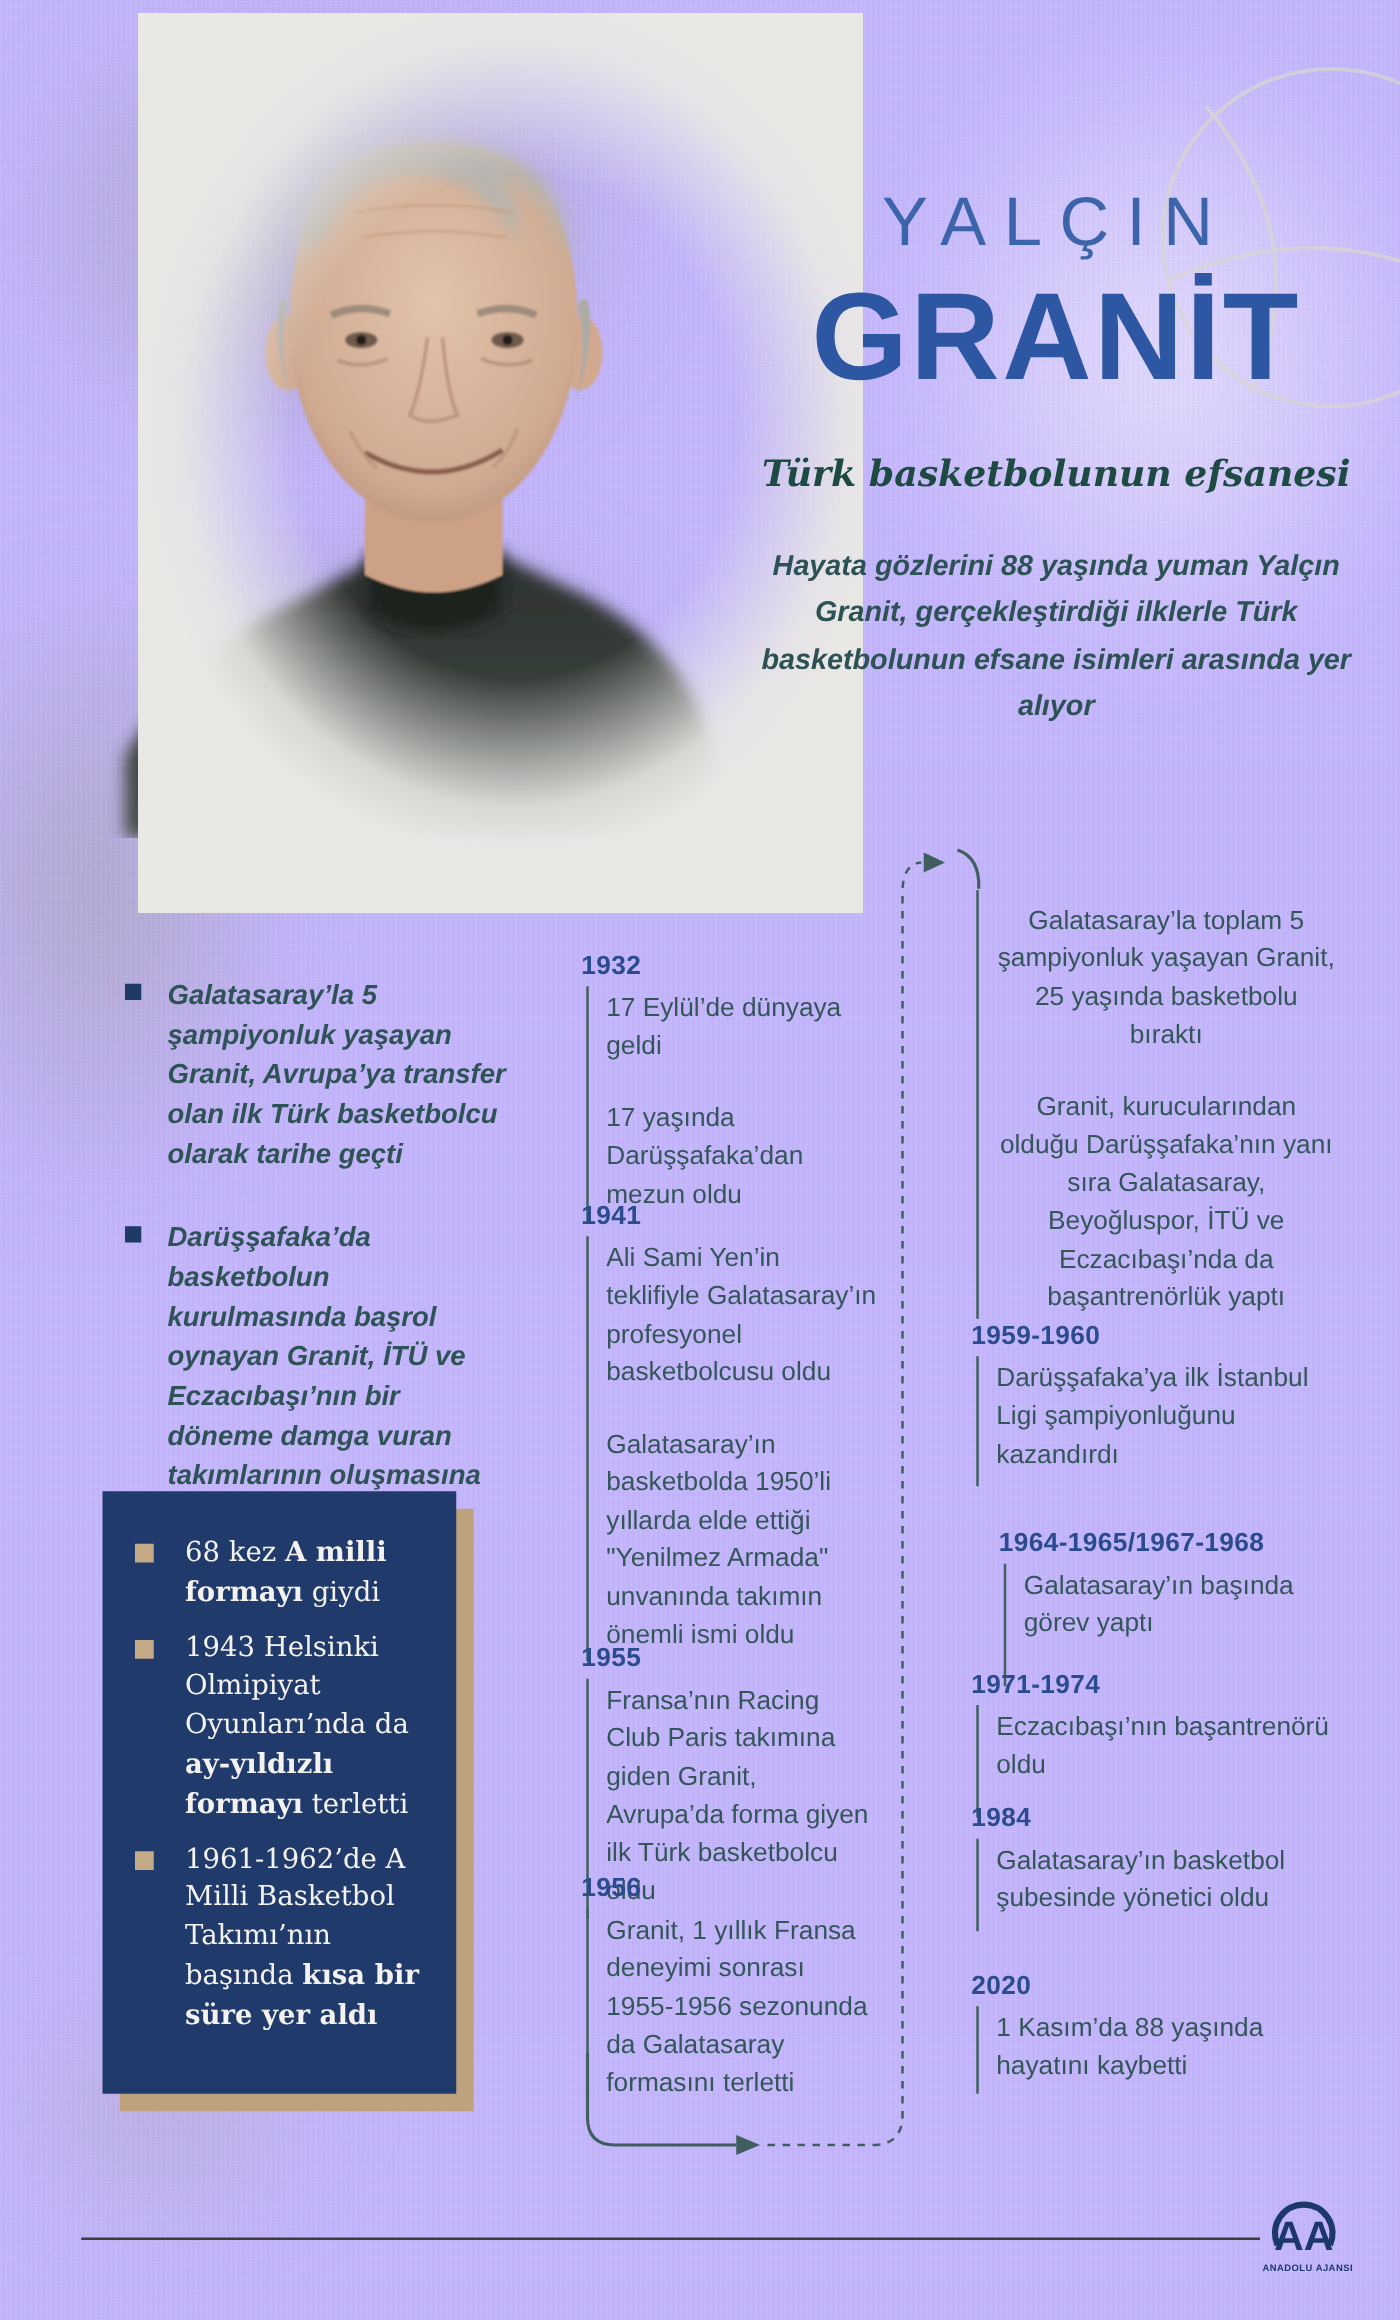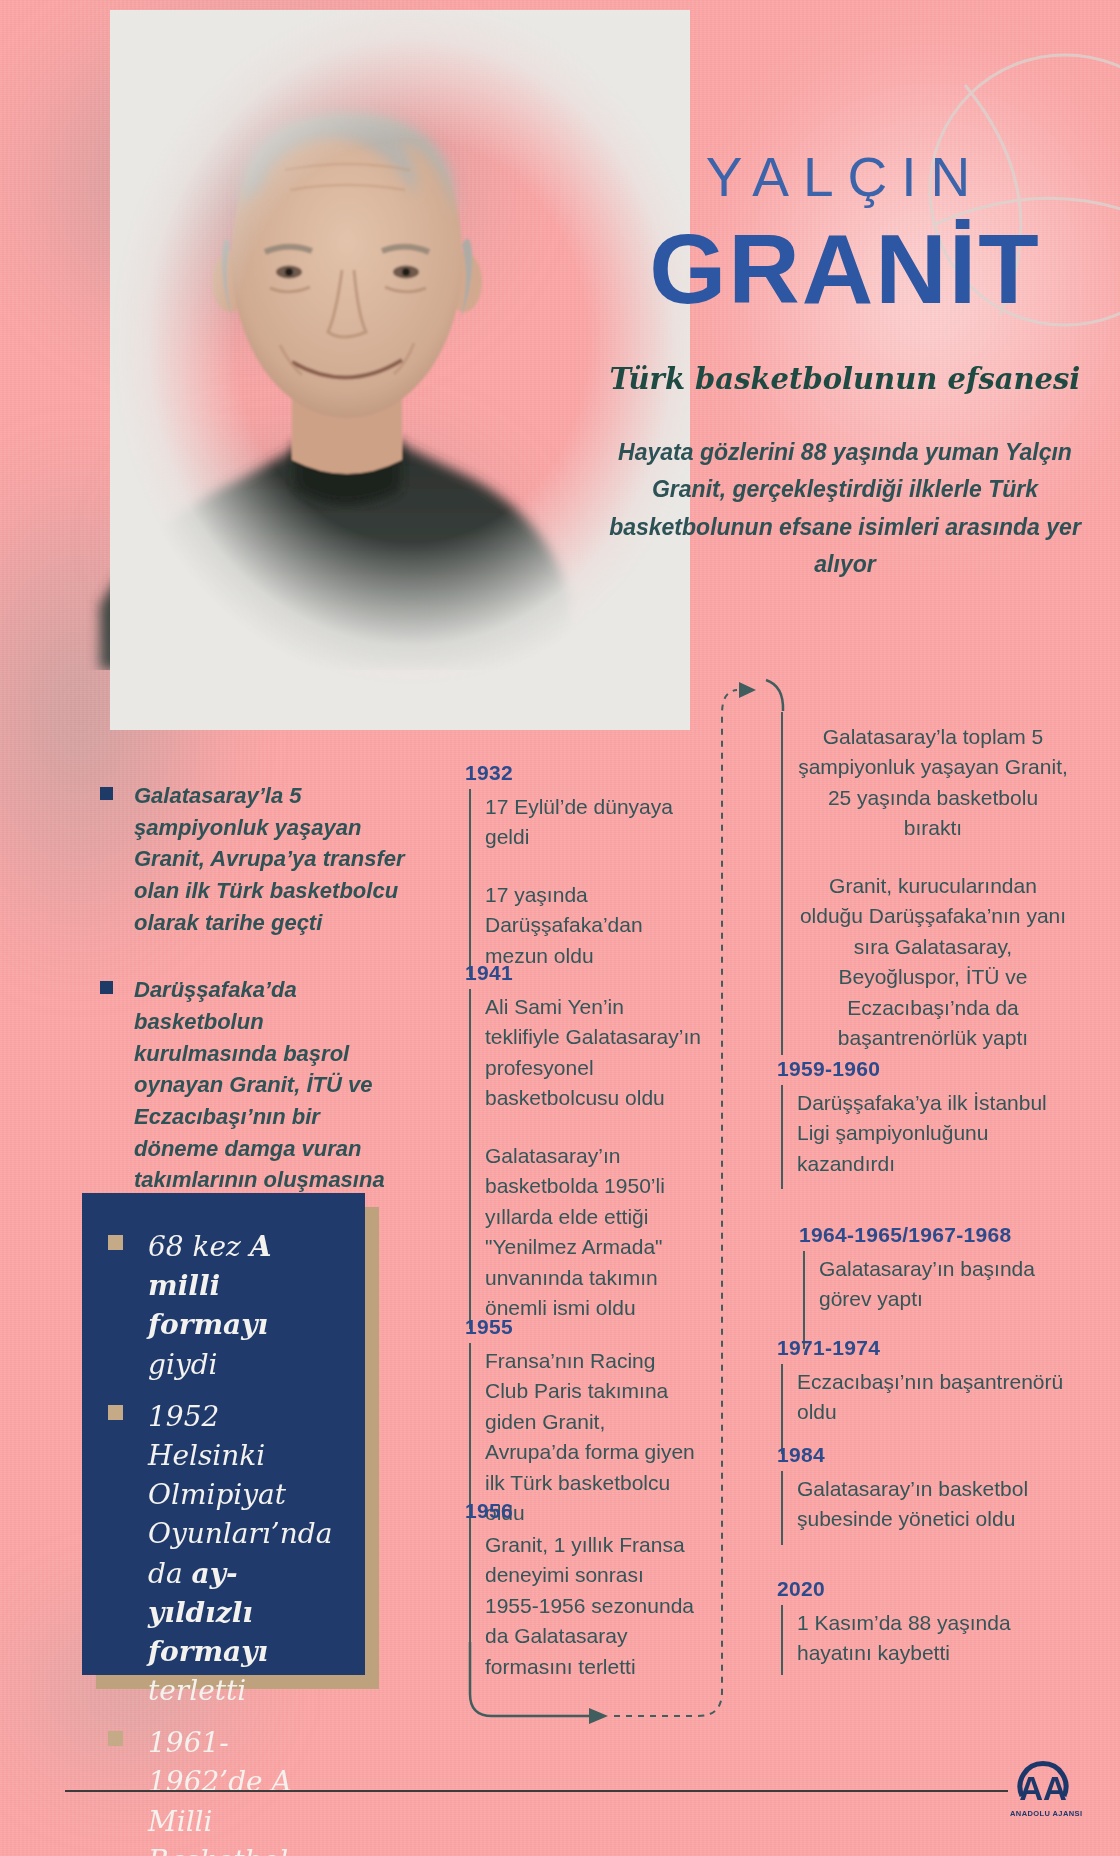--- a/index.html
+++ b/index.html
@@ -1,18 +1,18 @@
 <!DOCTYPE html>
 <html><head>
 <meta charset="utf-8">
 <style>
   html,body{margin:0;padding:0;background:#dedddb;}
   .page{
     position:relative;width:1120px;height:1856px;margin:0 auto;
-    background:#fca5a5;overflow:hidden;
+    background:#c4b5fd;overflow:hidden;
     font-family:"Liberation Sans",sans-serif;
   }
   
   .texture{position:absolute;inset:0;pointer-events:none;opacity:.5;
     background-image:
       repeating-linear-gradient(0deg, rgba(255,255,255,.06) 0 1px, rgba(0,0,0,.025) 1px 2px),
       repeating-linear-gradient(90deg, rgba(255,255,255,.05) 0 2px, rgba(0,0,0,.02) 2px 4px);}
   .cloud{position:absolute;border-radius:50%;filter:blur(34px);}
   .cloud1{left:-120px;top:-100px;width:760px;height:560px;background:radial-gradient(closest-side,rgba(148,149,147,.55),rgba(148,149,147,0) 72%);}
   .cloud2{left:-150px;top:330px;width:460px;height:760px;background:radial-gradient(closest-side,rgba(158,159,157,.5),rgba(158,159,157,0) 70%);}
@@ -38,22 +38,22 @@
   
   .highlights{position:absolute;left:100px;top:780px;width:305px;}
   .hl-item{position:relative;padding-left:34px;margin-bottom:36px;
     font-size:22px;font-weight:700;font-style:italic;color:#2e5356;line-height:1.44;}
   .hl-item .sq{position:absolute;left:0;top:7px;width:13px;height:13px;background:#1e3a67;}
   
   .ach-box{position:absolute;left:82px;top:1193px;width:283px;height:482px;
     background:#203a6c;box-shadow:14px 14px 0 #bea27d;box-sizing:border-box;
     padding:34px 26px 0 24px;}
   .ach-item{position:relative;padding-left:42px;margin-bottom:13px;
-    font-family:"DejaVu Serif","Liberation Serif",serif;font-style:italic;
-    font-size:28px;color:#f3f2ee;line-height:1.4;}
+    font-family:"DejaVu Serif","Liberation Serif",serif;
+    font-size:22px;color:#f3f2ee;line-height:1.4;}
   .ach-item .sq{position:absolute;left:2px;top:8px;width:15px;height:15px;background:#c5aa87;}
   .ach-item b{font-weight:700;}
   
   .tl-group{position:absolute;}
   .tl-year{font-size:21px;font-weight:700;color:#2a4b8d;letter-spacing:.3px;margin:0 0 5px 0;line-height:1.05;}
   .tl-body{border-left:2.5px solid #40605f;padding:3px 0 6px 14px;margin-left:4px;}
   .tl-body p{margin:0 0 27px 0;font-size:21px;color:#335659;line-height:1.45;}
   .tl-body p:last-child{margin-bottom:0;}
   .mid{left:465px;width:238px;}
   .rgt{left:777px;width:292px;}
@@ -170,21 +170,21 @@
     </div>
   </div>
 
   <div class="ach-box">
     <div class="ach-item">
       <span class="sq"></span>
       <span>68 kez </span><b>A milli formayı</b><span> giydi</span>
     </div>
     <div class="ach-item">
       <span class="sq"></span>
-      <span>1952 Helsinki Olmipiyat Oyunları’nda da </span><b>ay-yıldızlı formayı</b><span> terletti</span>
+      <span>1943 Helsinki Olmipiyat Oyunları’nda da </span><b>ay-yıldızlı formayı</b><span> terletti</span>
     </div>
     <div class="ach-item">
       <span class="sq"></span>
       <span>1961-1962’de A Milli Basketbol Takımı’nın başında </span><b>kısa bir süre yer aldı</b><span></span>
     </div>
   </div>
 
   <div class="tl-group mid" id="g1932">
     <div class="tl-year">1932</div>
     <div class="tl-body">

